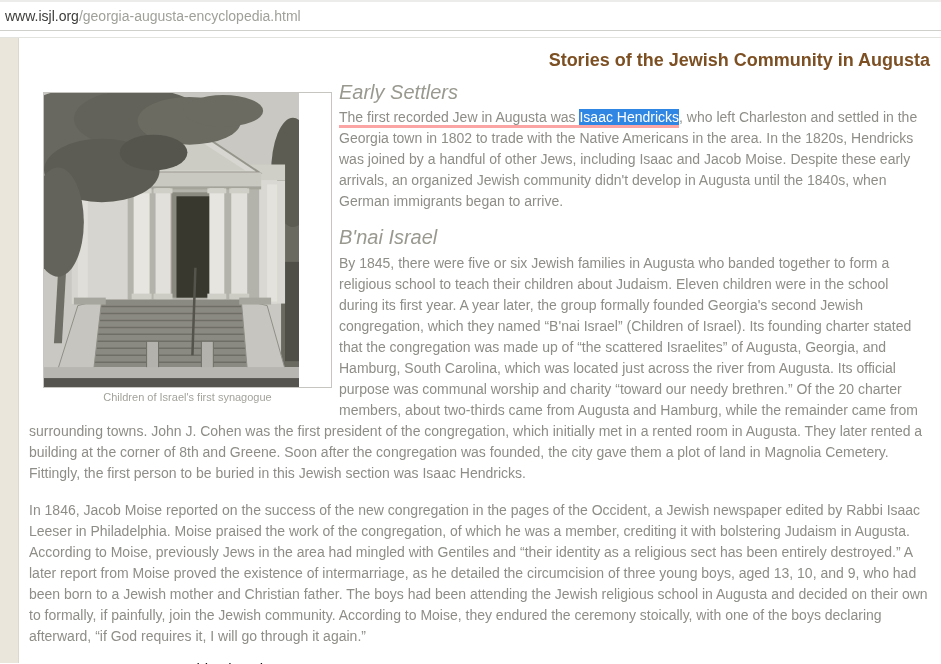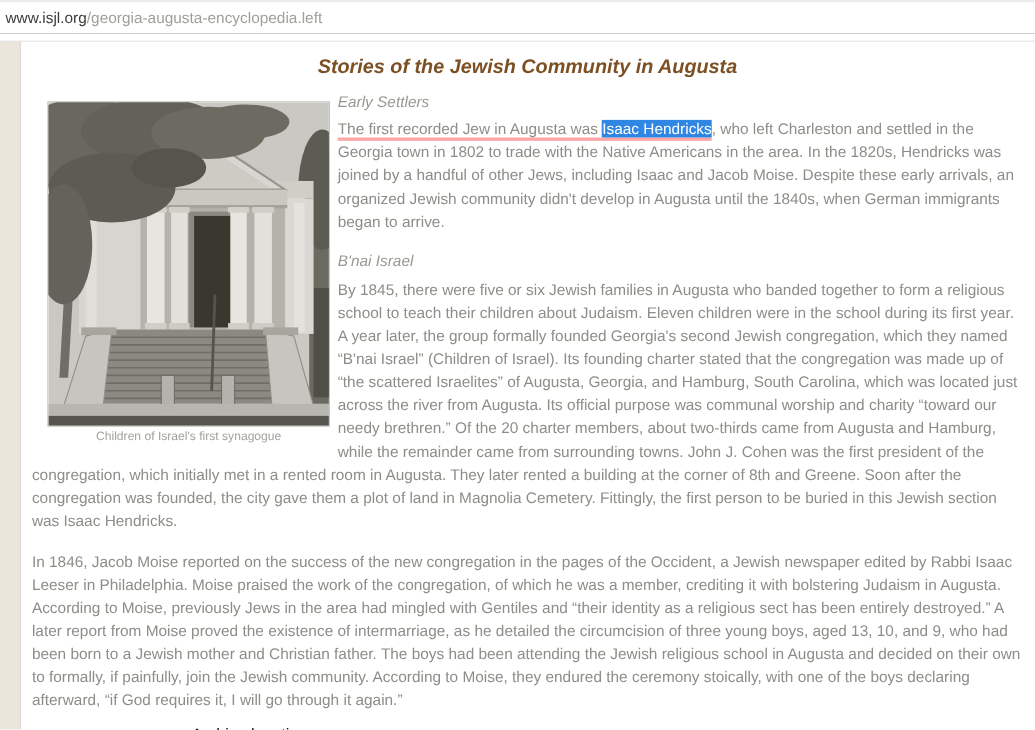--- a/index.html
+++ b/index.html
@@ -18,34 +18,34 @@
     padding-left: 5px; font-size: 14px; color: #9d9d99;
   }
   .url-host { color: #3c3c3a; text-align: right; }
   .url-path { color: #a0a09a; }
   .topgap { height: 7px; background: #fff; border-bottom: 1px solid #e2e2de; }
   
   .body-wrap { display: flex; height: 625px; }
   .side-strip { width: 19px; background: #eae6db; border-right: 1px solid #dcd8cc; }
   .content { flex: 1; padding: 0 11px 0 10px; background: #fff; }
   .page-title {
-    margin: 12px 0 0 0; text-align: center;
-    font-size: 18px; font-weight: bold; color: #7d5024; font-style: italic;
+    margin: 12px 0 0 0; text-align: right;
+    font-size: 18px; font-weight: bold; color: #7d5024;
   }
   article { margin-top: 2px; }
   
-  .photo-fig { float: left; width: 257px; margin: 11px 7px 6px 14px; }
+  .photo-fig { float: left; width: 289px; margin: 11px 7px 6px 14px; }
   .photo-frame { border: 1px solid #c6c5bf; line-height: 0; }
   .photo-frame svg { display: block; }
   .photo-caption {
     font-size: 11px; color: #a3a29b; text-align: center; margin-top: 3px; line-height: 13px;
   }
   
   .sec-heading {
-    font-style: italic; font-weight: 400; font-size: 14px; line-height: 22px;
+    font-style: italic; font-weight: 400; font-size: 20px; line-height: 22px;
     color: #9a9990; margin: 10px 0 4px 0;
   }
   .sec-heading.second { margin-top: 14px; margin-bottom: 5px; }
   .body-para {
     font-size: 14px; line-height: 21px; color: #8e8d87; margin: 0;
   }
   .para-occident { margin-top: 16px; }
   .underline-red { border-bottom: 3px solid #fca5a5; }
   .hl { background: #2f86e3; color: #ffffff; }
   .it { }
@@ -53,21 +53,21 @@
   .archive {
     margin: 13px 0 0 145px; color: #161616;
     font-size: 15px; line-height: 17.5px;
   }
 </style>
 </head>
 <body>
 
 <div class="urlbar">
   <span class="url-host">www.isjl.org</span>
-    <span class="url-path">/georgia-augusta-encyclopedia.left</span>
+    <span class="url-path">/georgia-augusta-encyclopedia.html</span>
 </div>
 <div class="topgap"></div>
 
 <div class="body-wrap">
   <div class="side-strip"></div>
 
   <div class="content">
     <h1 class="page-title">Stories of the Jewish Community in Augusta</h1>
 
     <article>

